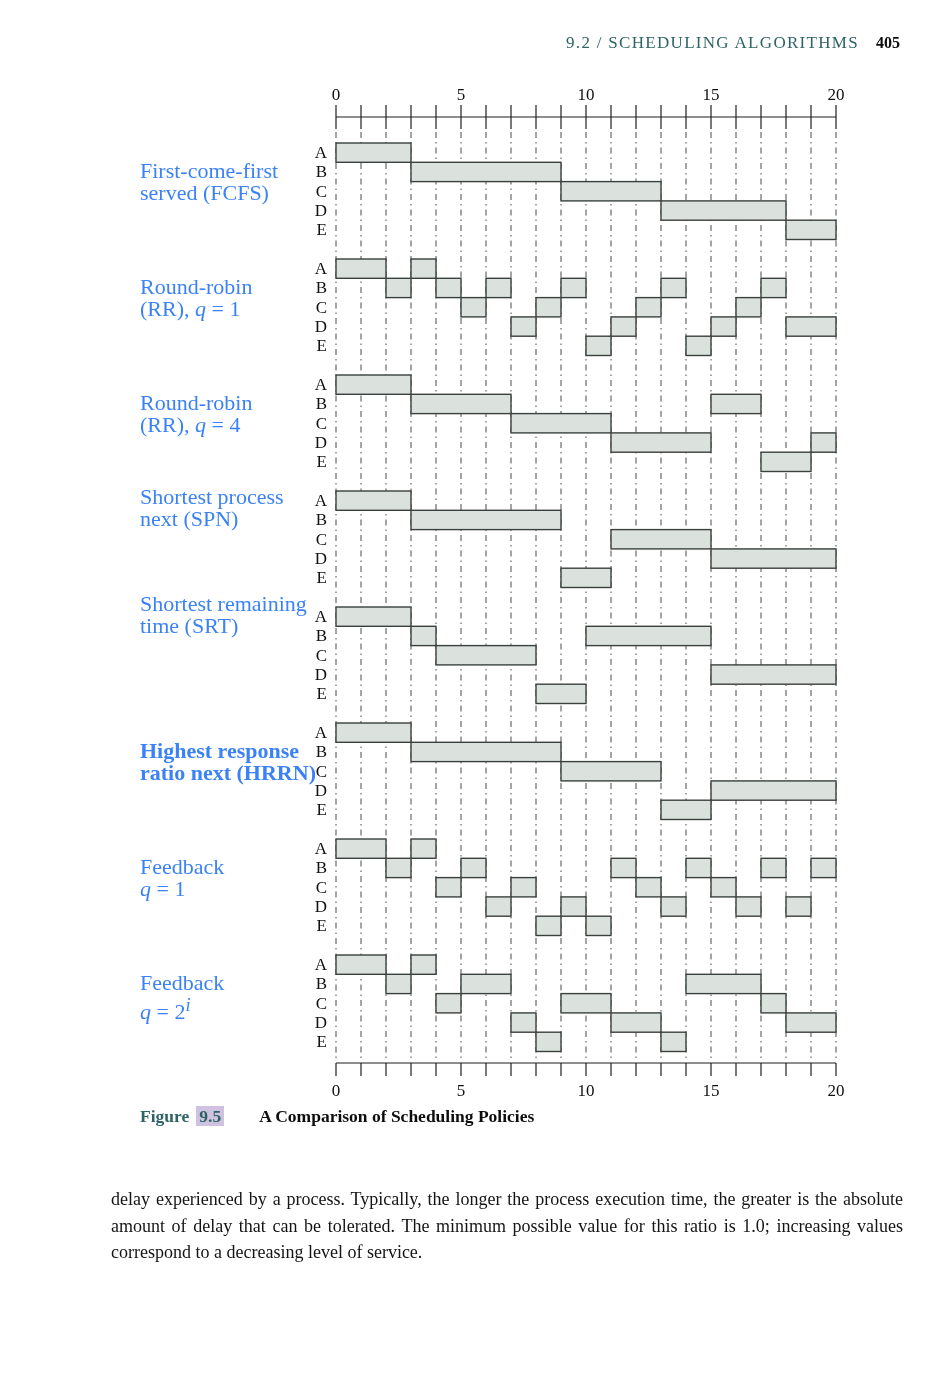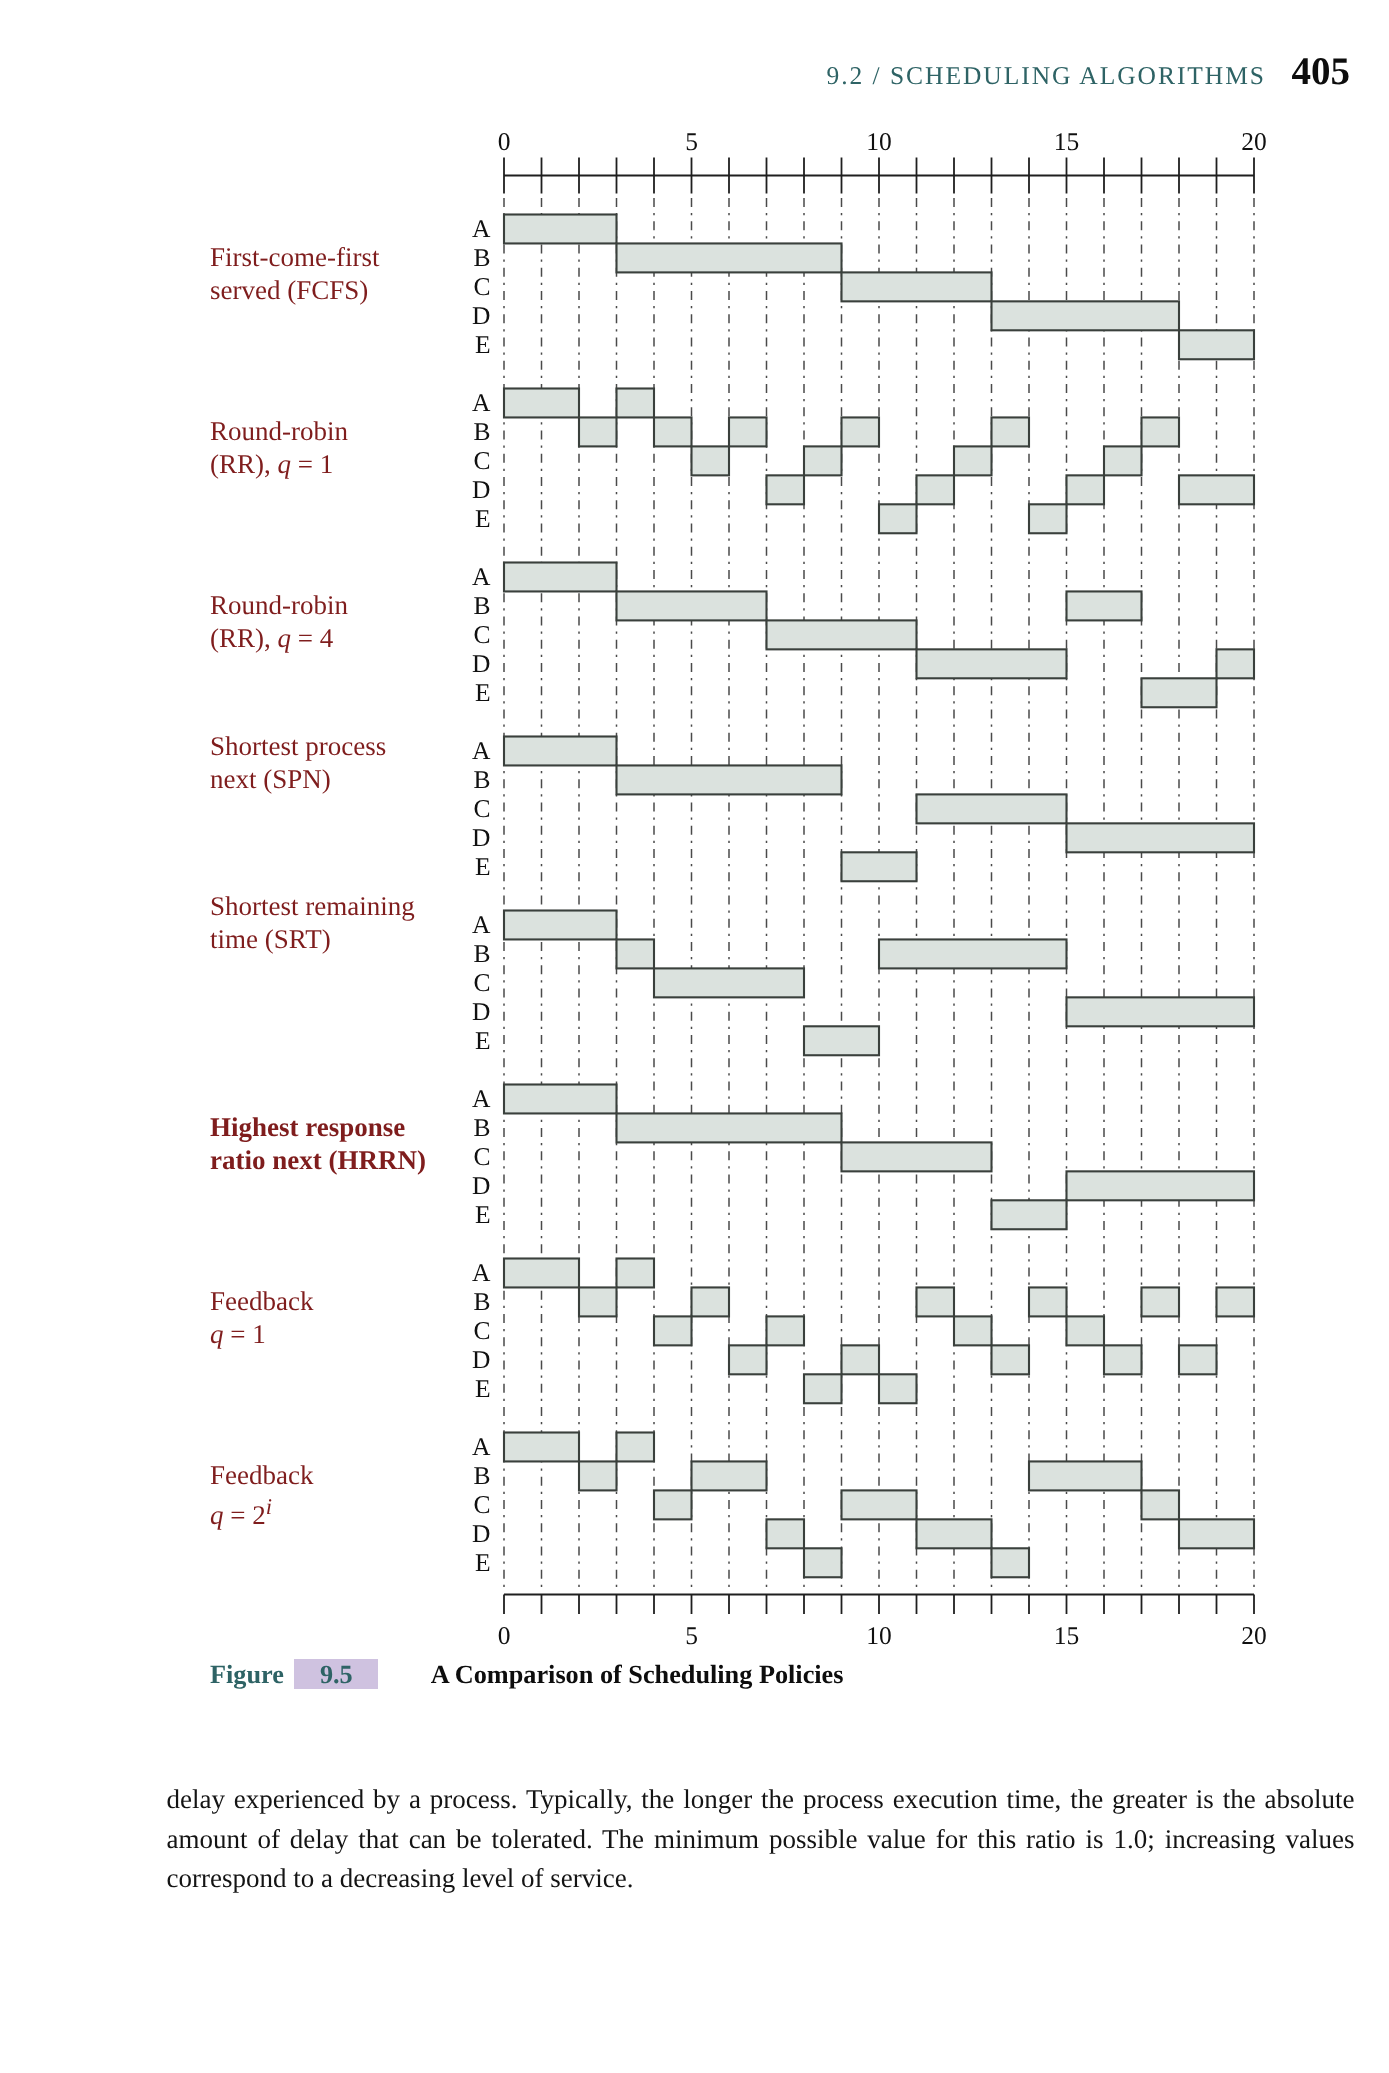--- a/index.html
+++ b/index.html
@@ -2,30 +2,30 @@
 <html style="--teal: #2e6365; --highlight: #cfc2e0;"><head>
 <meta charset="utf-8">
 <style>
   html,body{margin:0;padding:0;background:#ffffff;}
   .page{
     position:relative;width:926px;height:1382px;background:#fff;
     font-family:"Liberation Serif",serif;color:#111;overflow:hidden;
   }
   .header{position:absolute;top:33px;right:26px;display:flex;align-items:baseline;gap:17px;}
   .running-head{font-size:17px;letter-spacing:1.3px;color:var(--teal,#2e6365);}
-  .page-number{font-size:26px;font-weight:bold;color:#0d0d0d;}
+  .page-number{font-size:16px;font-weight:bold;color:#0d0d0d;}
   svg.chart{position:absolute;left:0;top:0;}
   svg.chart text{fill:#101010;font-family:"Liberation Serif",serif;}
   .policy-label{
     position:absolute;left:140px;width:205px;
-    font-size:18px;line-height:22px;color:#7f1d1d;
+    font-size:22px;line-height:22px;color:#3b82f6;
   }
   .caption{position:absolute;left:140px;top:1106px;font-size:17.5px;font-weight:bold;}
   .cap-figure{color:var(--teal,#2e6365);}
-  .cap-number{color:var(--teal,#2e6365);background:var(--highlight,#cfc2e0);padding:0 17px;margin-left:7px;}
+  .cap-number{color:var(--teal,#2e6365);background:var(--highlight,#cfc2e0);padding:0 3px;margin-left:7px;}
   .cap-title{color:#0d0d0d;margin-left:35px;}
   .bodytext{
     position:absolute;left:111px;top:1186px;width:792px;margin:0;
     font-size:18px;line-height:26.6px;text-align:justify;color:#141414;
   }
 </style>
 </head>
 <body>
 
 <div class="page">

